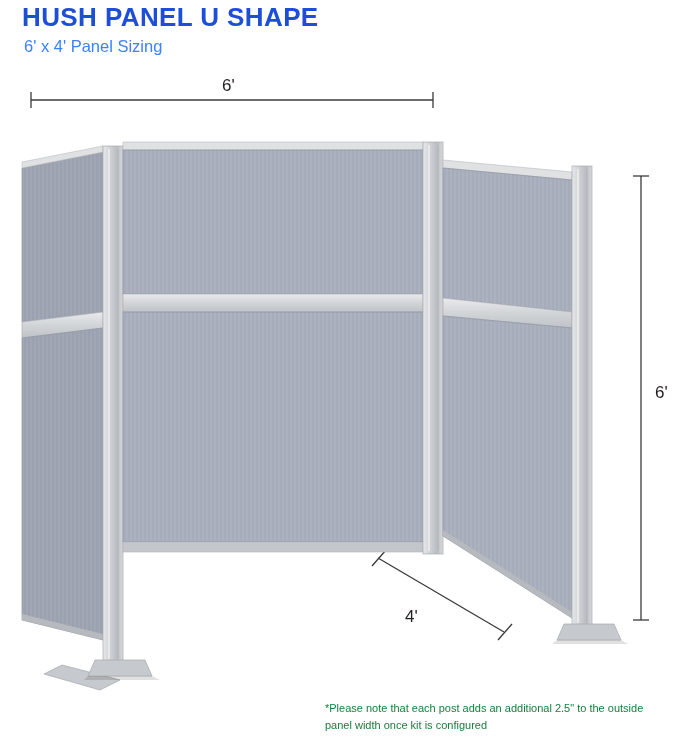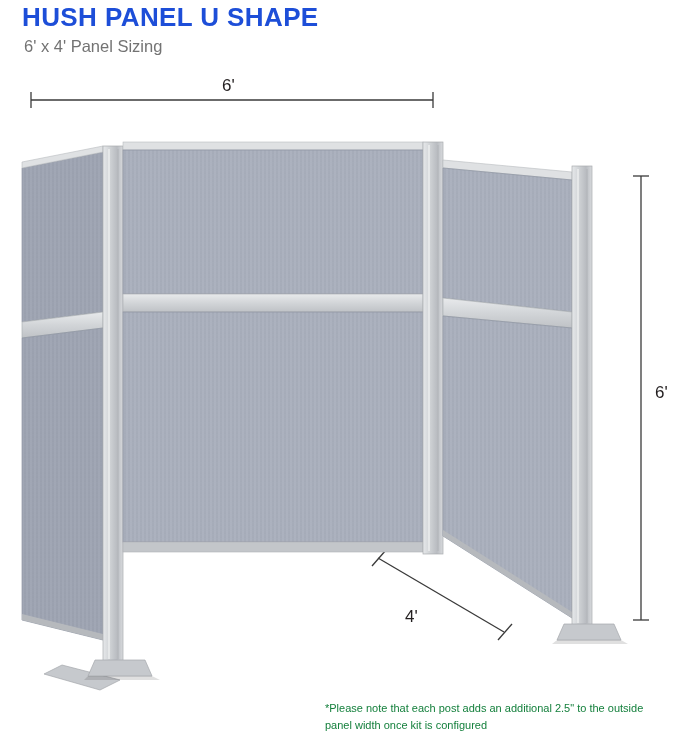--- a/index.html
+++ b/index.html
@@ -27,21 +27,21 @@
     font-size: 26px;
     font-weight: bold;
     color: #1d4ed8;
     letter-spacing: 0.4px;
     line-height: 30px;
     margin: 0;
     white-space: nowrap;
   }
   #product-subtitle {
     font-size: 16.5px;
-    color: #737373;
+    color: #3b82f6;
     line-height: 22px;
     margin: 3px 0 0 2px;
     white-space: nowrap;
   }
 
   
   #diagram {
     position: absolute;
     left: 0;
     top: 0;

